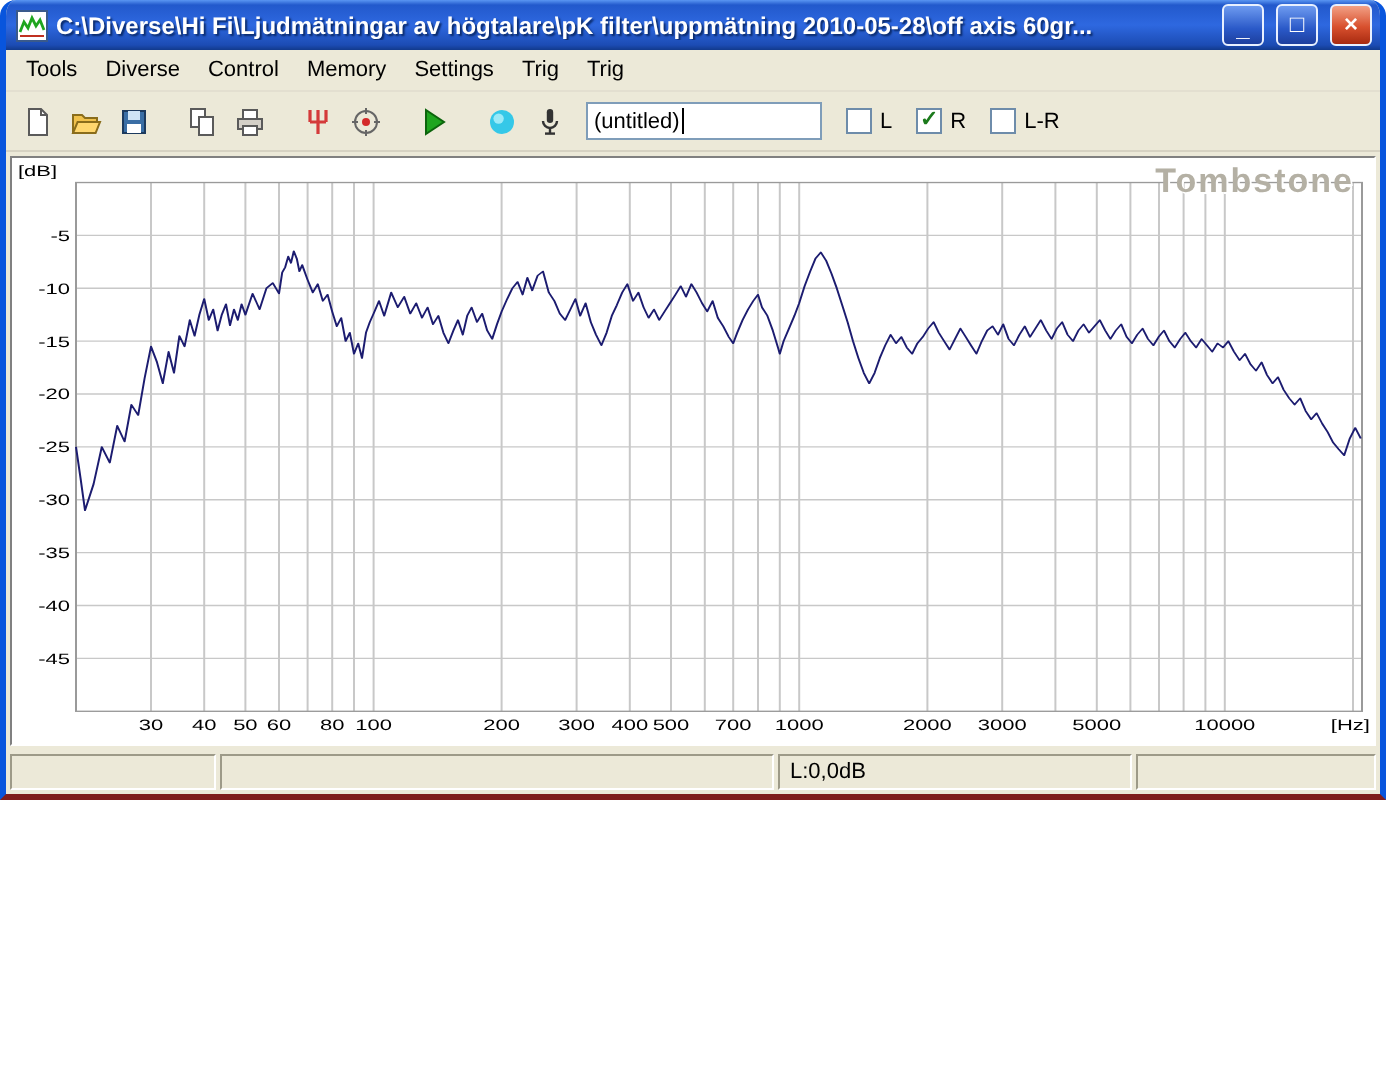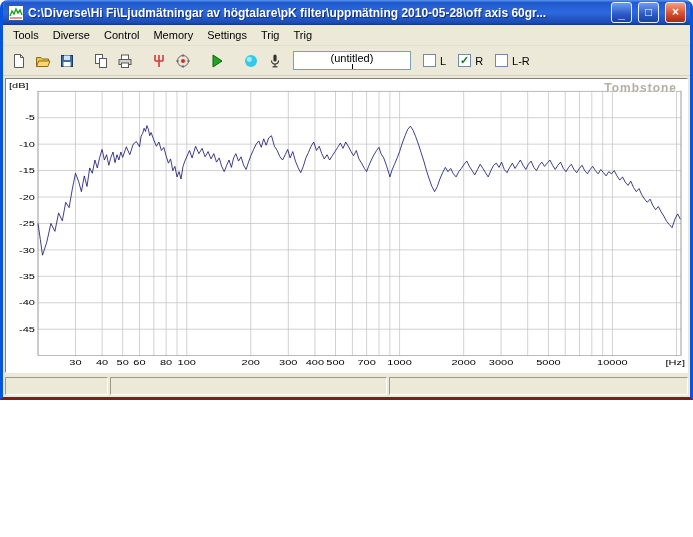--- a/index.html
+++ b/index.html
@@ -49,21 +49,21 @@
     padding:2px 4px; background:#ece9d8; border-bottom:1px solid #d6d2c2;
   }
   .tb {
     width:24px; height:24px; display:flex; align-items:center; justify-content:center;
     background:transparent; border:1px solid transparent; cursor:default;
   }
   .tsep { width:10px; height:24px; flex:0 0 10px; }
   .name-box {
     width:118px; height:19px; margin-left:6px;
     background:#fff; border:1px solid #7f9db9;
-    display:flex; align-items:center; padding:0 3px; overflow:hidden;flex-direction:column;
+    display:flex; align-items:center; padding:0 3px; overflow:hidden;
   }
   .caret { width:1px; height:13px; background:#000; margin-left:1px; }
   .chk-group { display:flex; align-items:center; gap:12px; margin-left:12px; }
   .chk { display:flex; align-items:center; gap:4px; cursor:default; }
   .box {
     width:13px; height:13px; background:#fff; border:1px solid #6e8caa;
     font-size:11px; line-height:11px; text-align:center; color:#1c7a1c; font-weight:bold;
   }
 
   
@@ -73,21 +73,21 @@
     background:#fff;
     border:1px solid; border-color:#808080 #ffffff #ffffff #808080;
     overflow:hidden;
   }
   .chart-svg { position:absolute; inset:0; width:100%; height:100%; }
   .chart-info {
     position:absolute; top:3px; left:38px; color:#8a8a8a; font-size:11px; white-space:nowrap;
   }
   .watermark {
     position:absolute; top:2px; right:10px;
-    font-size:12px; font-weight:bold; letter-spacing:1px;
+    font-size:17px; font-weight:bold; letter-spacing:1px;
     color:#b4b0a4; text-shadow:1px 1px 0 #ffffff;
   }
 
   
   .statusbar {
     height:22px; flex:0 0 22px; display:flex; gap:2px;
     padding:2px 2px; background:#ece9d8;
   }
   .sp {
     border:1px solid; border-color:#9d9a88 #ffffff #ffffff #9d9a88;
@@ -282,16 +282,19 @@
           <text x="3" y="13" text-anchor="start" font-family="Liberation Sans, sans-serif" font-size="11" fill="#000000">[dB]</text>
           <polyline points="32.0,212.0 34.3,235.3 36.5,258.6 40.8,239.2 44.9,212.0 48.9,223.6 52.6,196.5 56.3,208.1 59.7,181.0 63.1,188.7 66.3,161.6 69.5,138.3 72.5,149.9 75.4,165.4 78.3,142.2 81.0,157.7 83.7,130.5 86.3,138.3 88.9,118.9 91.3,130.5 93.7,115.0 96.1,103.4 98.4,118.9 100.6,111.1 102.8,126.6 104.9,115.0 107.0,107.2 109.0,122.8 111.0,111.1 112.9,118.9 114.8,107.2 116.7,115.0 120.3,99.5 123.8,111.1 127.2,95.6 130.4,91.7 133.5,99.5 135.1,84.0 136.6,80.1 138.1,72.3 139.5,77.0 140.9,68.4 142.4,73.9 143.7,83.2 145.1,78.5 147.8,89.4 150.4,98.7 152.9,92.5 155.4,104.9 157.8,100.3 160.1,112.7 162.4,123.5 164.6,117.3 166.8,134.4 168.9,128.2 171.0,143.7 173.1,136.0 175.0,146.8 177.0,128.2 178.9,120.4 180.8,114.2 183.5,104.9 186.1,115.8 189.6,98.7 192.9,109.6 196.1,101.8 199.1,114.2 202.1,106.5 205.0,117.3 207.8,109.6 210.5,122.0 213.2,115.8 215.7,128.2 218.2,136.0 220.7,126.6 223.0,118.9 225.4,129.7 227.6,115.8 229.8,109.6 232.5,120.4 235.1,114.2 237.6,126.6 240.1,132.8 242.5,122.0 244.8,112.7 247.6,103.4 250.2,95.6 252.8,90.9 255.3,100.3 257.7,87.8 260.1,97.2 262.8,86.3 265.5,83.2 268.4,98.7 271.2,104.9 273.9,114.2 276.6,118.9 279.2,111.1 281.7,103.4 284.1,115.8 286.8,106.5 289.4,120.4 292.0,129.7 294.7,137.5 297.3,128.2 299.9,115.8 302.4,108.0 305.1,98.7 307.7,92.5 310.5,104.9 313.2,98.7 315.8,109.6 318.3,117.3 321.0,111.1 323.6,118.9 326.3,112.7 329.0,106.5 331.7,100.3 334.4,94.0 337.0,101.8 339.7,92.5 342.3,98.7 345.0,106.5 347.6,112.7 350.3,104.9 352.9,117.3 355.6,123.5 358.4,131.3 360.6,136.0 362.6,128.2 365.3,118.9 368.0,111.1 370.6,104.9 373.0,100.3 375.0,109.6 377.7,115.8 380.4,126.6 383.0,139.1 383.9,143.7 385.8,134.4 388.5,125.1 391.2,115.8 393.6,106.5 396.3,94.0 399.1,83.2 401.7,73.9 404.4,69.2 407.1,75.4 409.7,84.7 412.4,95.6 415.1,108.0 417.8,120.4 420.5,134.4 423.2,146.8 425.9,157.7 428.6,165.4 431.3,157.7 433.9,146.8 436.6,137.5 439.3,129.7 442.0,136.0 444.7,131.3 447.4,139.1 450.1,143.7 452.7,136.0 455.4,131.3 458.1,125.1 460.8,120.4 463.4,128.2 466.1,134.4 468.8,140.6 471.5,132.8 474.2,125.1 476.9,131.3 479.5,137.5 482.2,143.7 484.9,134.4 487.6,126.6 490.3,123.5 493.0,129.7 495.6,122.0 498.3,132.8 501.0,137.5 503.7,129.7 506.4,123.5 509.0,131.3 511.7,125.1 514.4,118.9 517.1,126.6 519.8,132.8 522.4,125.1 525.1,120.4 527.8,129.7 530.5,134.4 533.2,126.6 535.8,122.0 538.5,128.2 541.2,123.5 543.9,118.9 546.6,126.6 549.2,132.8 551.9,126.6 554.6,122.0 557.3,131.3 560.0,136.0 562.6,129.7 565.3,125.1 568.0,132.8 570.7,137.5 573.3,131.3 576.0,126.6 578.7,134.4 581.4,139.1 584.1,132.8 586.7,128.2 589.4,134.4 592.1,139.1 594.8,132.8 597.5,137.5 600.1,142.2 602.8,136.0 605.5,139.1 608.2,134.4 611.0,142.2 613.8,148.4 616.5,143.7 619.3,151.5 622.0,156.1 624.8,149.9 627.5,159.2 630.3,165.4 633.0,160.8 635.8,170.1 638.6,176.3 641.3,181.0 644.1,176.3 646.8,185.6 649.6,191.8 652.3,187.2 655.1,194.9 657.8,201.1 660.6,208.9 663.3,213.6 666.1,218.2 668.9,205.8 671.6,198.0 674.4,205.8" fill="none" stroke="#1c1c70" stroke-width="1" stroke-linejoin="round"></polyline>
         </svg>
       <div class="watermark">Tombstone</div>
     </div>
   </div>
 
   <div class="statusbar">
     <div class="sp sp1"></div>
     <div class="sp sp2"></div>
+    <div class="sp sp3">
+      <span>L:0,0dB</span>
+    </div>
     <div class="sp sp4"></div>
   </div>
 
 </div>
 
 </body></html>

